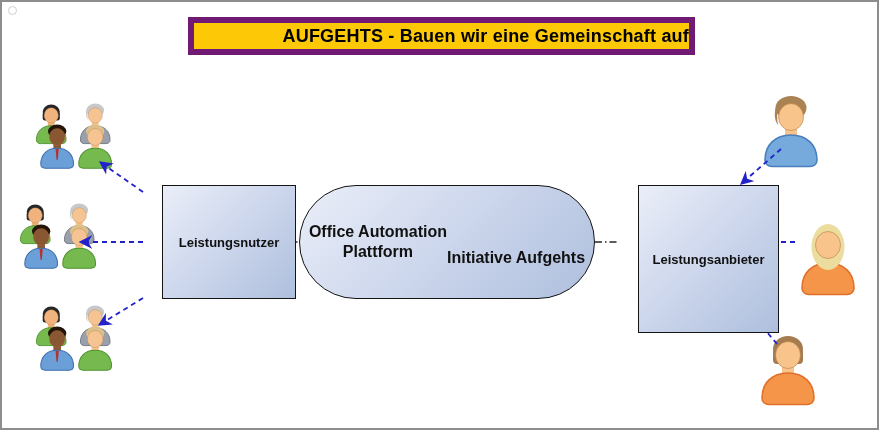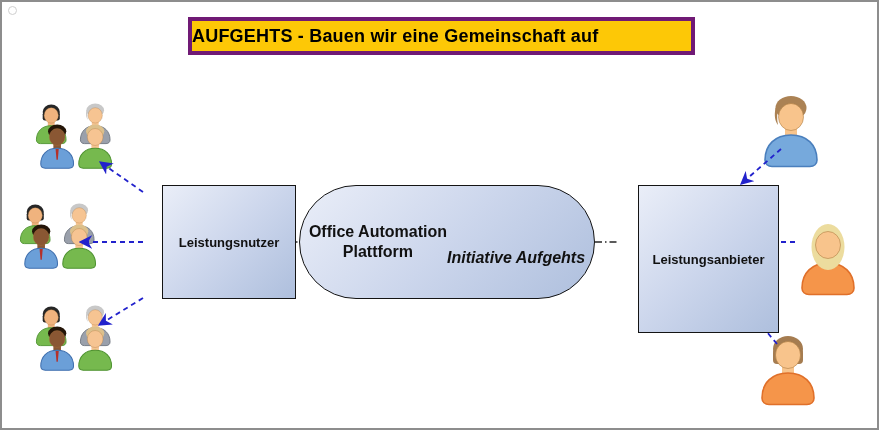--- a/index.html
+++ b/index.html
@@ -3,33 +3,33 @@
 <meta charset="utf-8">
 <style>
   * { margin:0; padding:0; box-sizing:border-box; }
   html,body { background:#ffffff; font-family:"Liberation Sans", sans-serif; }
   .canvas {
     position:relative; width:879px; height:430px;
     background:#ffffff; border:2px solid #8d8d8d; overflow:hidden;
   }
   .gfx { position:absolute; left:0; top:0; width:879px; height:430px; pointer-events:none; }
   .banner {
-    position:absolute; display:flex; align-items:center; justify-content:flex-start;
-    background:var(--banner-bg,#fdc806); border:4px solid #701a75;
+    position:absolute; display:flex; align-items:center; justify-content:flex-end;
+    background:var(--banner-bg,#fdc806); border:6px solid #701a75;
     font-weight:bold; font-size:18px; color:#000; letter-spacing:0.2px;
   }
   .node {
     position:absolute; display:flex; flex-direction:row; align-items:center; justify-content:center;
     border:1.6px solid #141414; color:#111; font-weight:bold; text-align:center;
     background:linear-gradient(135deg, #eaeef8 0%, #ccd6ec 50%, #aebfdd 100%);
   }
   .rect-node { font-size:13px;margin-left:20px; }
   .stadium { border-radius:57px; font-size:16px; line-height:1.25; }
   .stadium .l1 { white-space:pre-line; }
-  .stadium .l2 { margin-top:32px;font-style:italic; }
+  .stadium .l2 { margin-top:32px; }
   .corner-artifact {
     position:absolute; left:6px; top:4px; width:9px; height:9px;
     border:1px solid #cfcfcf; border-radius:50%;
   }
 </style>
 </head>
 <body>
 
 <div class="canvas">
   <svg class="gfx" viewBox="0 0 879 430">

